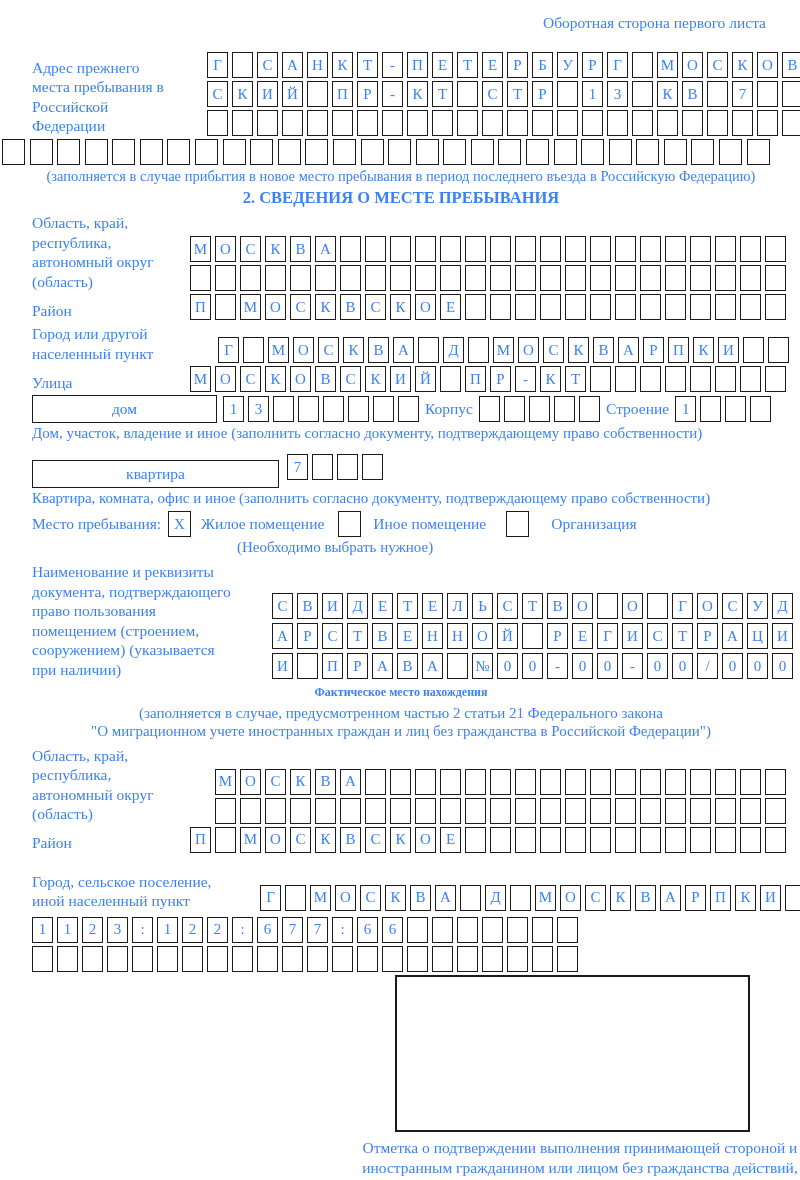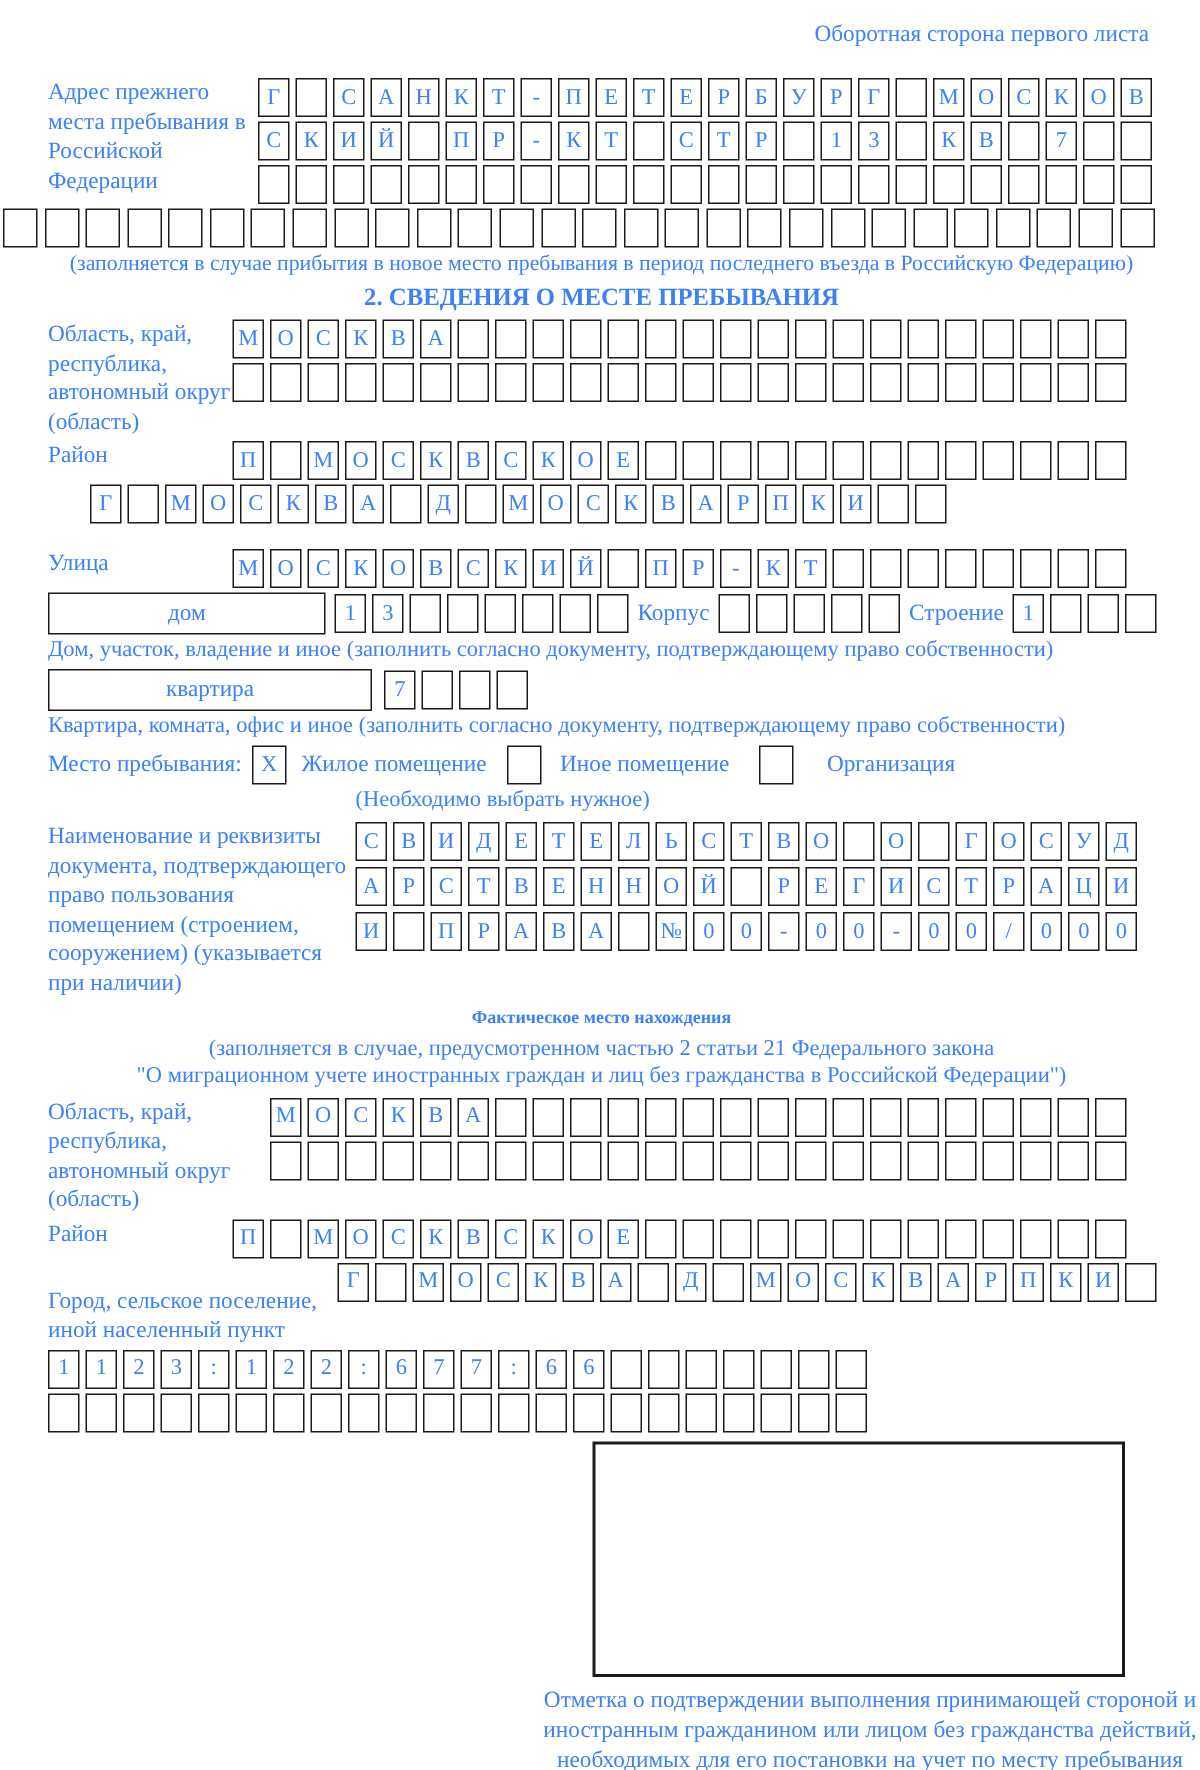--- a/index.html
+++ b/index.html
@@ -2,21 +2,21 @@
 <html><head>
 <meta charset="utf-8">
 <style>
   html,body{margin:0;padding:0;background:#fff;}
   .page{
     position:relative;width:800px;height:1180px;box-sizing:border-box;
     padding:14px 30px 0 32px;overflow:hidden;background:#fff;color:#3b82f6;
     font-family:"Liberation Serif","DejaVu Serif",serif;font-size:15.5px;
   }
   .header-note{text-align:right;padding-right:4px;margin-bottom:20px;font-size:15.5px;}
-  .field{display:flex;align-items:flex-start;margin-bottom:3px;}
+  .field{display:flex;align-items:flex-end;margin-bottom:3px;gap:35px;}
   .flabel{flex:none;line-height:1.26;font-size:15.5px;}
   .w140{width:140px;}
   .w123{width:123px;}
   .w148{width:148px;}
   .w193{width:193px;margin-top:16px;}
   .w198{width:198px;}
   .w205{width:205px;}
   .rows{display:flex;flex-direction:column;gap:3px;}
   .cellrow{display:flex;gap:4px;}
   .cell{
@@ -28,21 +28,21 @@
   .row-full .cell{width:23px;}
   .indent28{margin-left:28px;}
   .note{text-align:center;font-size:14.5px;margin:3px 0 2px;}
   .sec-title{text-align:center;font-weight:bold;font-size:16.5px;margin:3px 0 5px;}
   .house-row{display:flex;align-items:center;margin-bottom:2px;}
   .widebox{
     flex:none;box-sizing:border-box;border:1.9px solid #1b1b1b;height:28px;
     display:flex;align-items:center;justify-content:center;font-size:15.5px;background:#fff;
   }
   .wb185{width:185px;margin-right:6px;}
-  .wb213{width:216px;margin-right:8px;}
+  .wb213{width:247px;margin-right:8px;margin-top:14px;}
   .inline-label{flex:none;margin:0 6px;font-size:15.5px;}
   .caption{font-size:15px;margin:1px 0 4px;}
   .stay-row{display:flex;align-items:center;margin-bottom:2px;}
   .checkbox{
     flex:none;width:23px;height:26px;box-sizing:border-box;border:1.9px solid #1b1b1b;
     display:flex;align-items:center;justify-content:center;font-size:15px;background:#fff;
   }
   .hint{font-size:15px;margin:0 0 6px 205px;}
   .fact-title{text-align:center;font-weight:bold;font-size:12px;margin:6px 0 4px;}
   .fact-note{text-align:center;font-size:15px;line-height:1.22;}
@@ -262,20 +262,21 @@
         <div class="cell"></div>
         <div class="cell"></div>
         <div class="cell"></div>
         <div class="cell"></div>
         <div class="cell"></div>
         <div class="cell"></div>
       </div>
   </div>
 
   <div class="field" style="min-height:40px;">
+    <div class="flabel w123">Город или другой населенный пункт</div>
     <div class="cellrow indent28">
         <div class="cell">Г</div>
         <div class="cell"></div>
         <div class="cell">М</div>
         <div class="cell">О</div>
         <div class="cell">С</div>
         <div class="cell">К</div>
         <div class="cell">В</div>
         <div class="cell">А</div>
         <div class="cell"></div>

